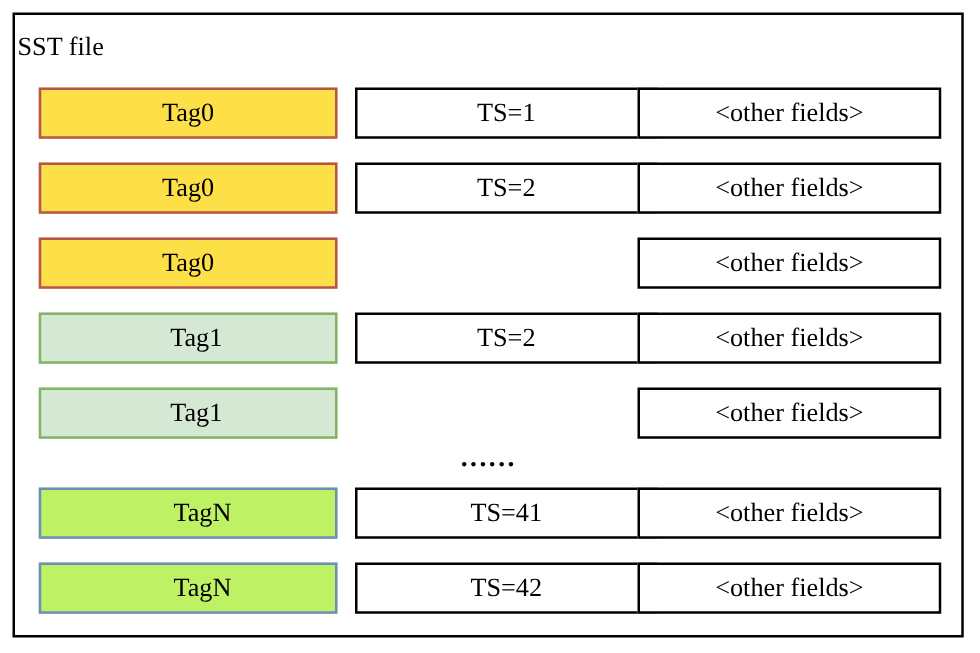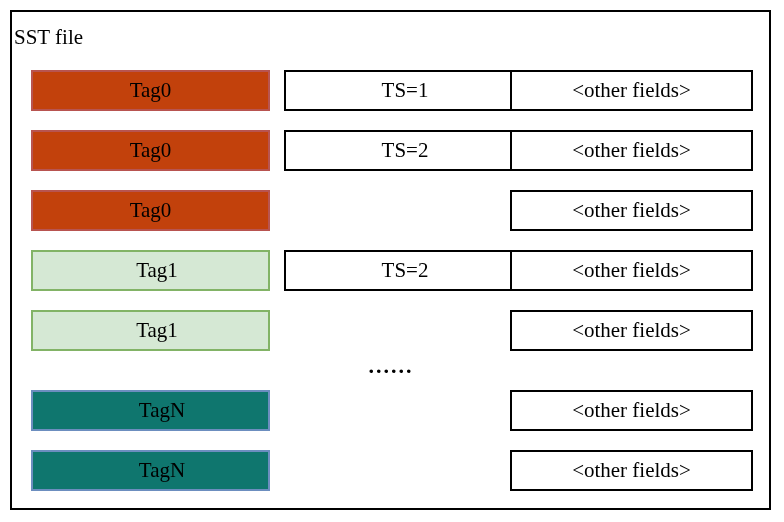--- a/index.html
+++ b/index.html
@@ -56,23 +56,23 @@
     align-items: center;
     justify-content: center;
     font-size: 21px;
     color: #000000;
     background: #ffffff;
     border: 2px solid #000000;
   }
   .cell-tag   { left: 31px;  width: 239px; }
   .cell-ts    { left: 284px; width: 242px; }
   .cell-other { left: 510px; width: 243px; }
-  .g-tag0 .cell-tag { background: #c2410c; border-color: #b85450; }
+  .g-tag0 .cell-tag { background: #fde047; border-color: #b85450; }
   .g-tag1 .cell-tag { background: #d5e8d4; border-color: #82b366; padding-left: 13px; }
-  .g-tagN .cell-tag { background: #0f766e; border-color: #6c8ebf; padding-left: 23px; }
+  .g-tagN .cell-tag { background: #bef264; border-color: #6c8ebf; padding-left: 23px; }
   .ellipsis-row {
     position: absolute;
     left: 270px;
     top: 349px;
     width: 242px;
     height: 34px;
     display: flex;
     align-items: center;
     justify-content: center;
     font-size: 22px;
@@ -113,20 +113,22 @@
 
   <div class="row row-5 g-tag1">
     <div class="cell cell-tag">Tag1</div>
     <div class="cell cell-other">&lt;other fields&gt;</div>
   </div>
 
   <div class="ellipsis-row">......</div>
 
   <div class="row row-6 g-tagN">
     <div class="cell cell-tag">TagN</div>
+    <div class="cell cell-ts">TS=41</div>
     <div class="cell cell-other">&lt;other fields&gt;</div>
   </div>
 
   <div class="row row-7 g-tagN">
     <div class="cell cell-tag">TagN</div>
+    <div class="cell cell-ts">TS=42</div>
     <div class="cell cell-other">&lt;other fields&gt;</div>
   </div>
 </div>
 
 </body></html>

